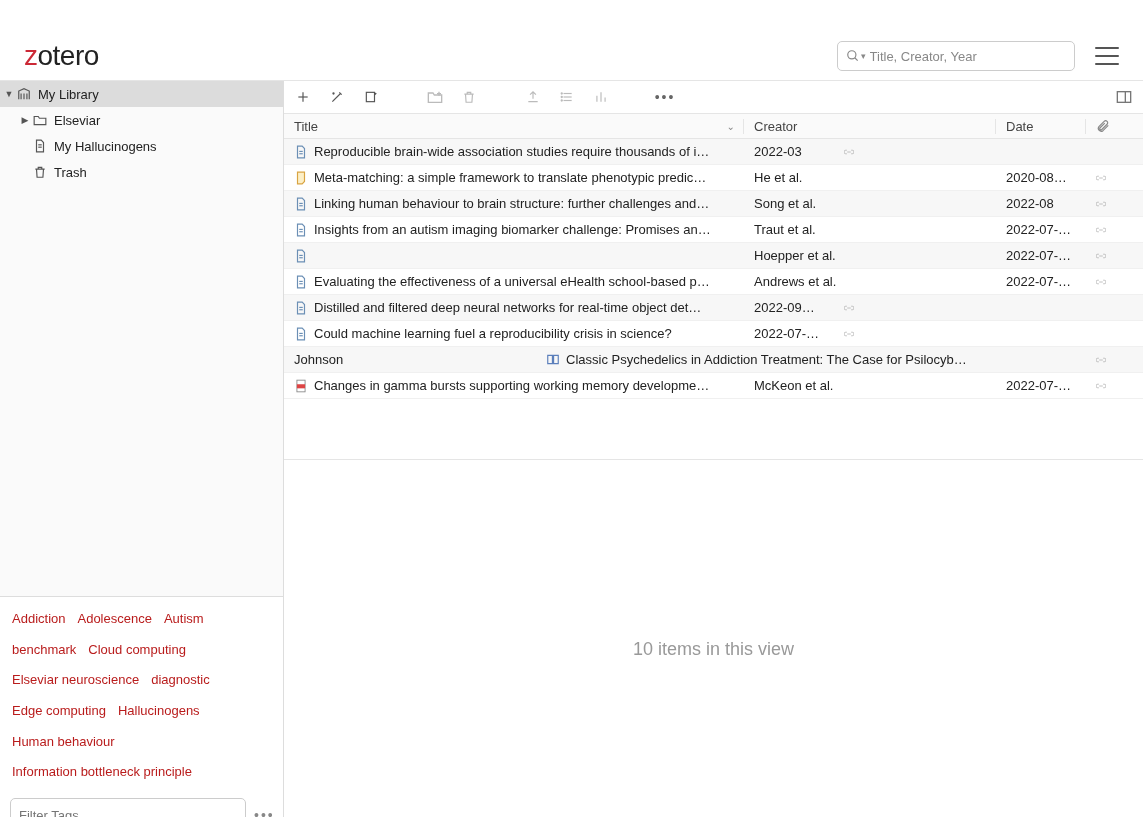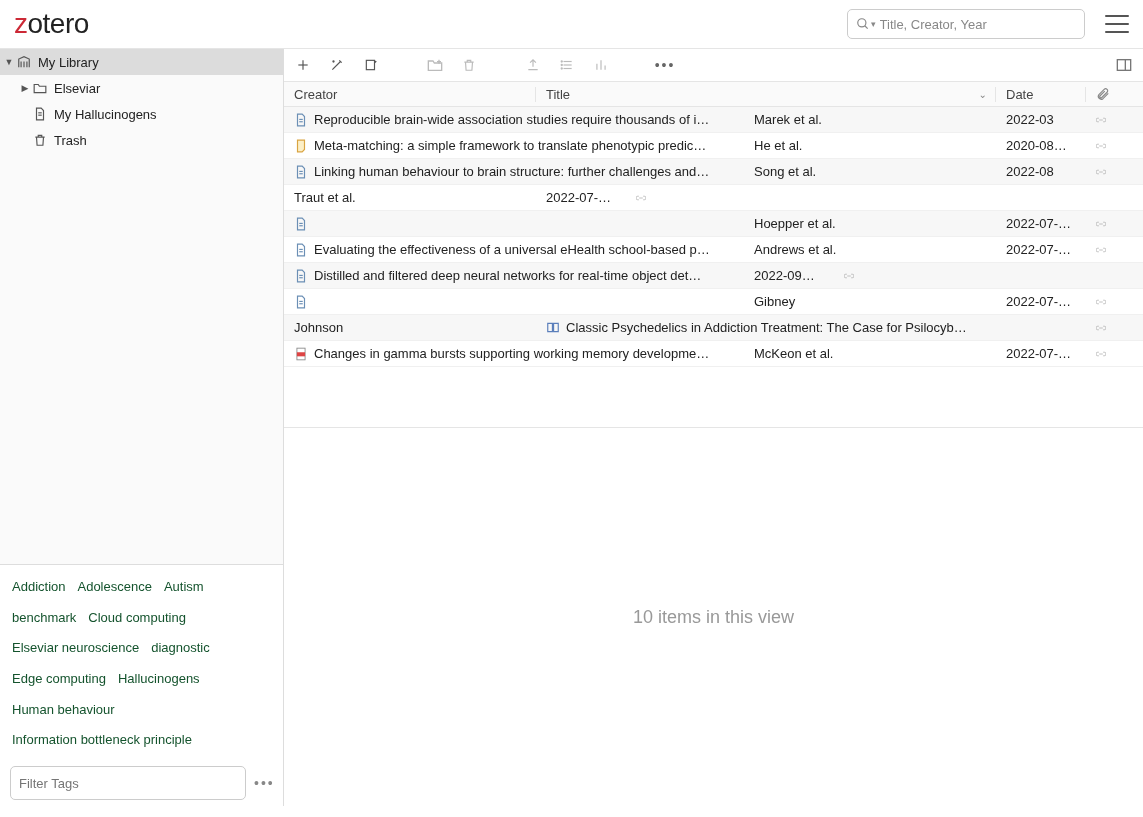--- a/index.html
+++ b/index.html
@@ -9,22 +9,23 @@
   width: 1143px;
   height: 817px;
   overflow: hidden;
   background: #fff;
   color: #222;
 }
 .topbar {
   height: 49px;
   display: flex;
   align-items: center;
-  padding: 0 14px;
+  padding: 0 24px;
   border-bottom: 1px solid #e5e5e5;
+  margin-top: 32px;
 }
 .logo {
   font-size: 28px;
   font-weight: 400;
   letter-spacing: -0.5px;
   color: #222;
 }
 .logo .z { color: #cc2936; }
 .top-spacer { flex: 1; }
 .search-wrap {
@@ -106,21 +107,21 @@
   background: #fff;
   padding: 10px 12px 6px 12px;
   height: 242px;
   position: relative;
 }
 .tag-list {
   display: flex;
   flex-wrap: wrap;
   gap: 6px 12px;
   line-height: 1.9;
-  color: #14532d;
+  color: #b91c1c;
   font-size: 13px;
   overflow: hidden;
   height: 190px;
 }
 .tag-list span { cursor: pointer; white-space: nowrap; }
 .tag-filter-row {
   position: absolute;
   bottom: 6px;
   left: 10px;
   right: 10px;
@@ -358,27 +359,27 @@
       <div class="grow"></div>
       <span class="ticon">
         <svg width="16" height="14" viewBox="0 0 24 20" stroke="#777" stroke-width="2" fill="none">
             <rect x="2" y="2" width="20" height="16"></rect>
             <line x1="14" y1="2" x2="14" y2="18"></line>
           </svg>
       </span>
     </div>
 
     <div class="cols-header">
-      <div class="col col-creator">
-        <span>Creator</span>
-      </div>
       <div class="col col-title">
         <span>Title</span>
         <span class="sort">⌄</span>
       </div>
+      <div class="col col-creator">
+        <span>Creator</span>
+      </div>
       <div class="col col-date">
         <span>Date</span>
       </div>
       <div class="col col-attach">
         <svg width="14" height="14" viewBox="0 0 24 24" stroke="#888" stroke-width="2" fill="none">
             <path d="M21 11 l-9 9 a5 5 0 0 1 -7 -7 l9 -9 a3.5 3.5 0 0 1 5 5 l-9 9 a2 2 0 0 1 -3 -3 l8 -8"></path>
           </svg>
       </div>
     </div>
 
@@ -387,21 +388,20 @@
           <div class="cell c-title">
             <span class="doc-ico">
               <svg width="12" height="14" viewBox="0 0 20 24" stroke="#6b8fb5" stroke-width="2" fill="none">
                 <path d="M4 2 h8 l4 4 v16 h-12 z"></path>
                 <line x1="7" y1="11" x2="13" y2="11"></line>
                 <line x1="7" y1="15" x2="13" y2="15"></line>
               </svg>
             </span>
             <span class="txt">Reproducible brain-wide association studies require thousands of i…</span>
           </div>
-          <div class="cell c-creator">Marek et al.</div>
           <div class="cell c-date">2022-03</div>
           <div class="cell c-attach">
             <svg width="16" height="12" viewBox="0 0 28 18" stroke="#aaa" stroke-width="2" fill="none">
               <path d="M10 9 a5 5 0 0 1 0-0 M8 4 h-3 a5 5 0 0 0 0 10 h3 M20 4 h3 a5 5 0 0 1 0 10 h-3 M9 9 h10"></path>
             </svg>
           </div>
         </div>
         <div class="row">
           <div class="cell c-title">
             <span class="doc-ico">
@@ -432,20 +432,30 @@
           </div>
           <div class="cell c-creator">Song et al.</div>
           <div class="cell c-date">2022-08</div>
           <div class="cell c-attach">
             <svg width="16" height="12" viewBox="0 0 28 18" stroke="#aaa" stroke-width="2" fill="none">
               <path d="M10 9 a5 5 0 0 1 0-0 M8 4 h-3 a5 5 0 0 0 0 10 h3 M20 4 h3 a5 5 0 0 1 0 10 h-3 M9 9 h10"></path>
             </svg>
           </div>
         </div>
         <div class="row">
+          <div class="cell c-title">
+            <span class="doc-ico">
+              <svg width="12" height="14" viewBox="0 0 20 24" stroke="#6b8fb5" stroke-width="2" fill="none">
+                <path d="M4 2 h8 l4 4 v16 h-12 z"></path>
+                <line x1="7" y1="11" x2="13" y2="11"></line>
+                <line x1="7" y1="15" x2="13" y2="15"></line>
+              </svg>
+            </span>
+            <span class="txt">Insights from an autism imaging biomarker challenge: Promises an…</span>
+          </div>
           <div class="cell c-creator">Traut et al.</div>
           <div class="cell c-date">2022-07-…</div>
           <div class="cell c-attach">
             <svg width="16" height="12" viewBox="0 0 28 18" stroke="#aaa" stroke-width="2" fill="none">
               <path d="M10 9 a5 5 0 0 1 0-0 M8 4 h-3 a5 5 0 0 0 0 10 h3 M20 4 h3 a5 5 0 0 1 0 10 h-3 M9 9 h10"></path>
             </svg>
           </div>
         </div>
         <div class="row">
           <div class="cell c-title">
@@ -504,22 +514,22 @@
         </div>
         <div class="row">
           <div class="cell c-title">
             <span class="doc-ico">
               <svg width="12" height="14" viewBox="0 0 20 24" stroke="#6b8fb5" stroke-width="2" fill="none">
                 <path d="M4 2 h8 l4 4 v16 h-12 z"></path>
                 <line x1="7" y1="11" x2="13" y2="11"></line>
                 <line x1="7" y1="15" x2="13" y2="15"></line>
               </svg>
             </span>
-          </div>
-          <div class="cell c-creator">Gibney</div>
+            <span class="txt">Could machine learning fuel a reproducibility crisis in science?</span>
+          </div>
           <div class="cell c-date">2022-07-…</div>
           <div class="cell c-attach">
             <svg width="16" height="12" viewBox="0 0 28 18" stroke="#aaa" stroke-width="2" fill="none">
               <path d="M10 9 a5 5 0 0 1 0-0 M8 4 h-3 a5 5 0 0 0 0 10 h3 M20 4 h3 a5 5 0 0 1 0 10 h-3 M9 9 h10"></path>
             </svg>
           </div>
         </div>
         <div class="row">
           <div class="cell c-creator">Johnson</div>
           <div class="cell c-title">

